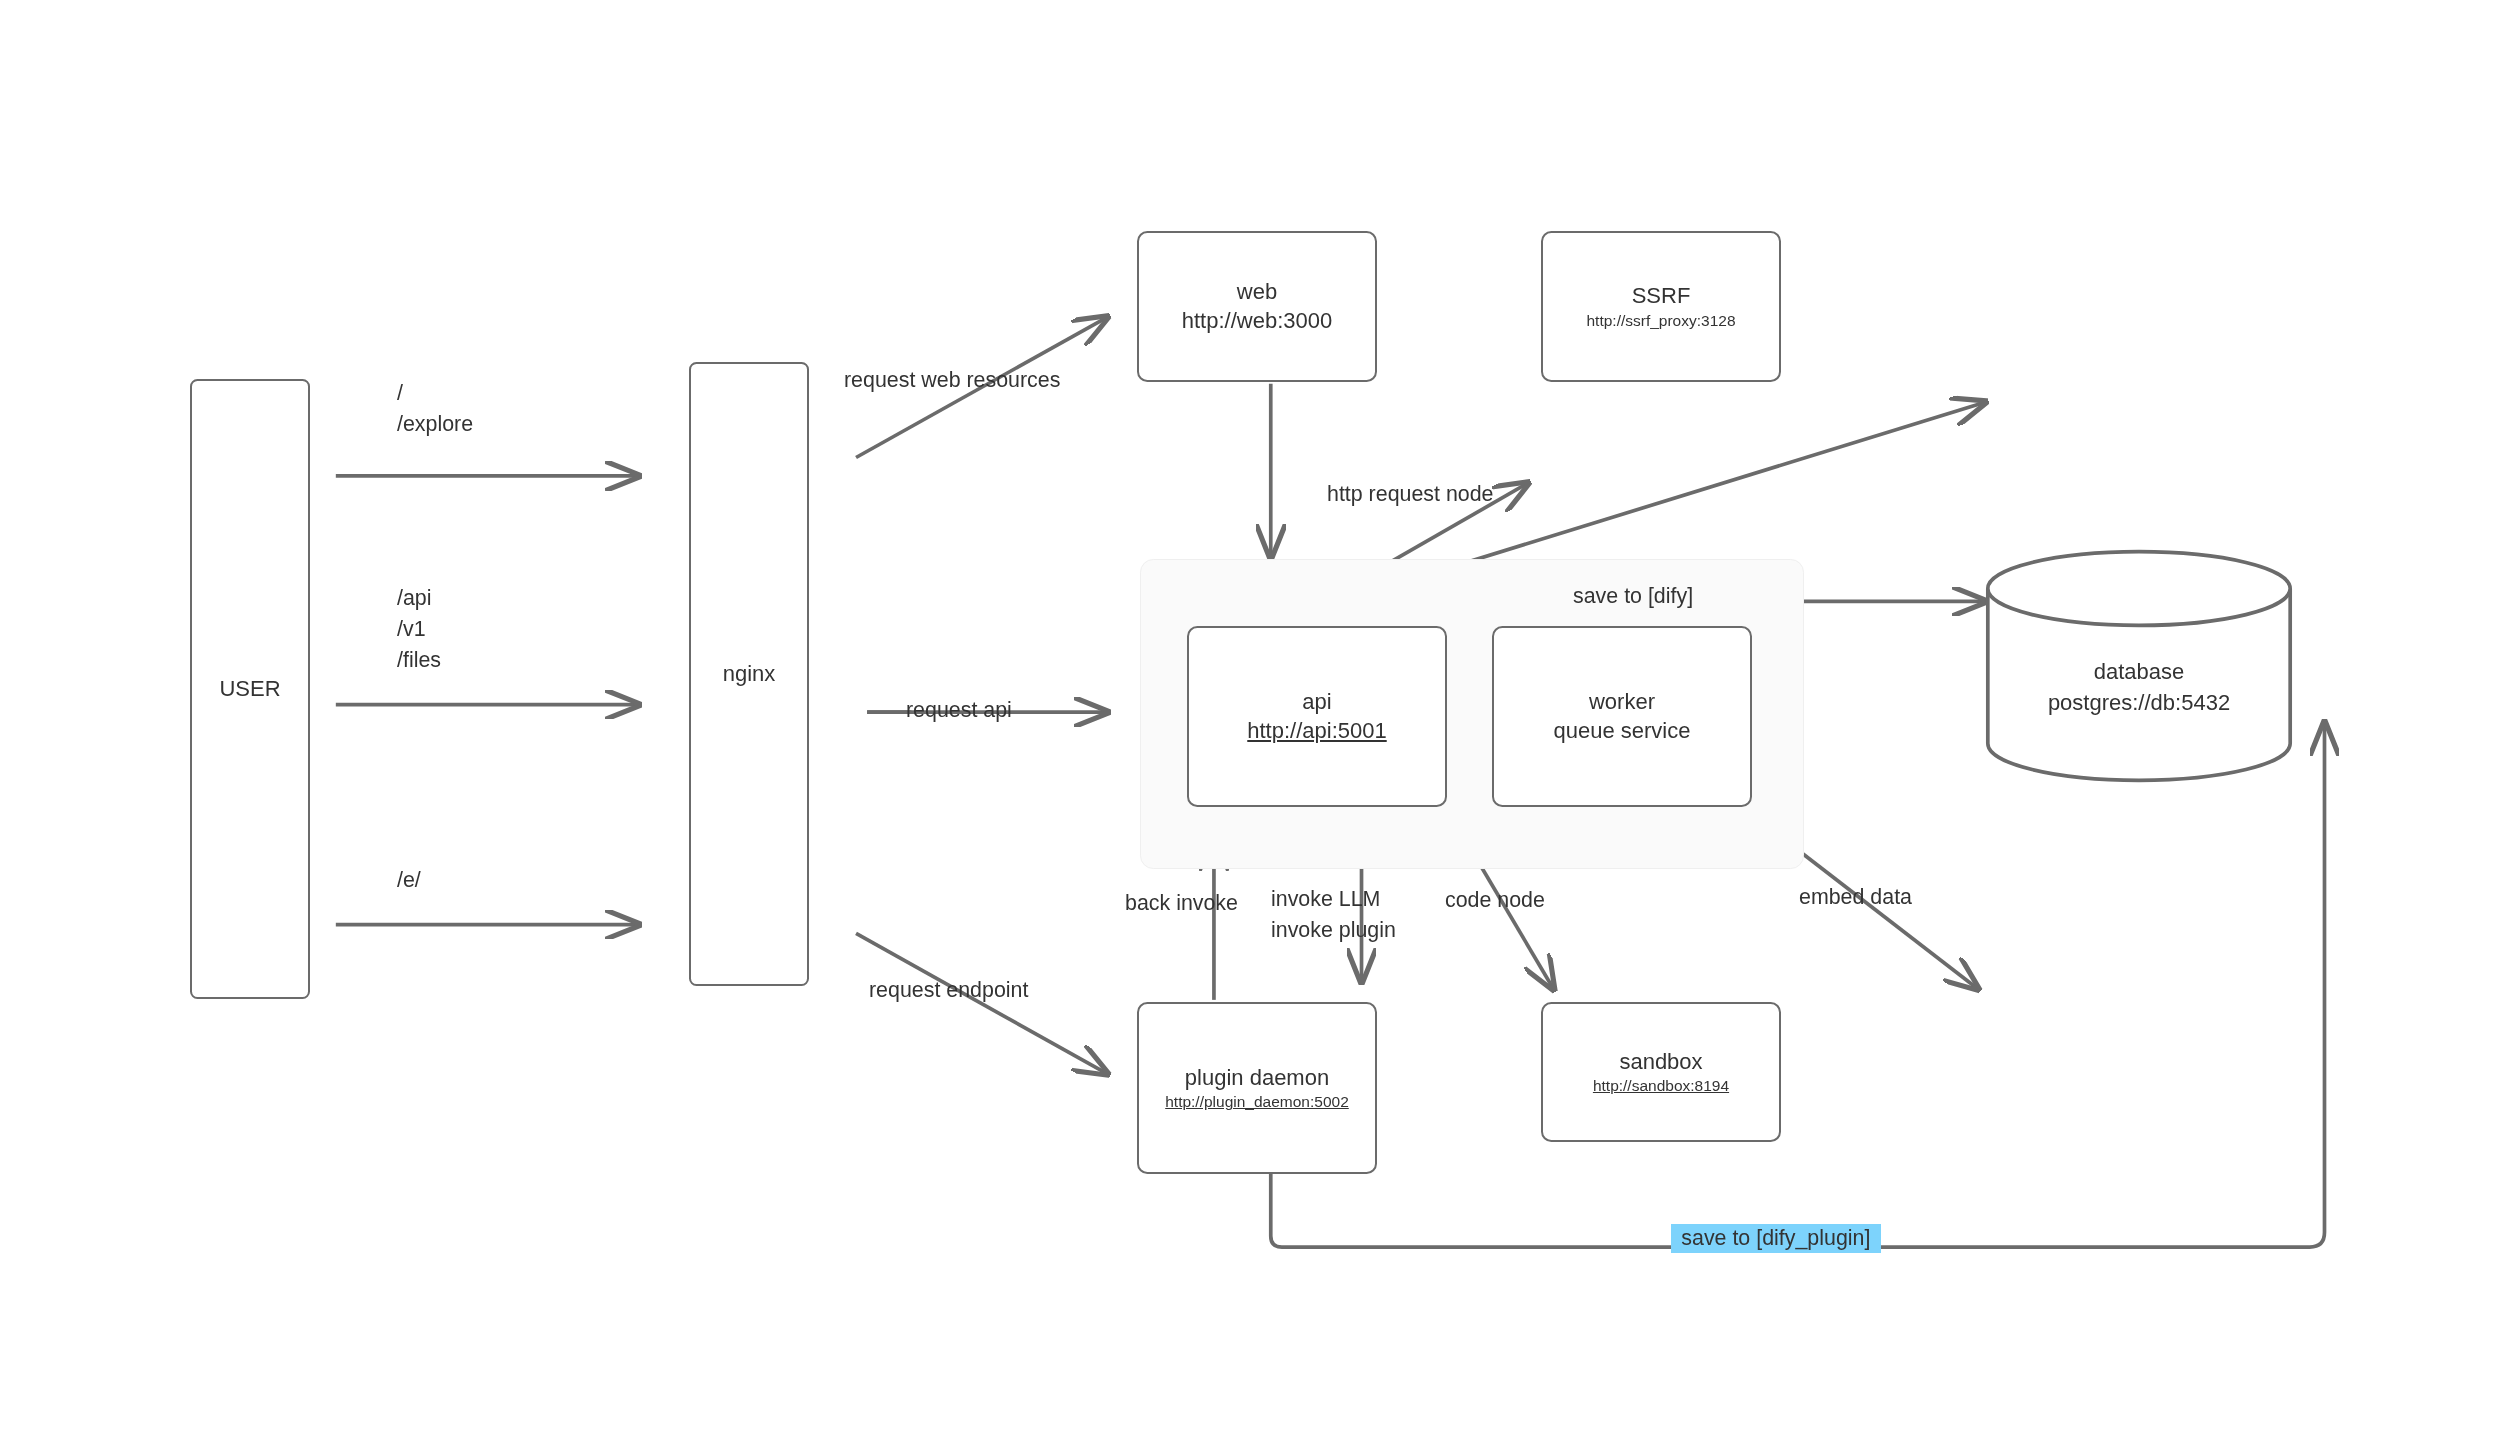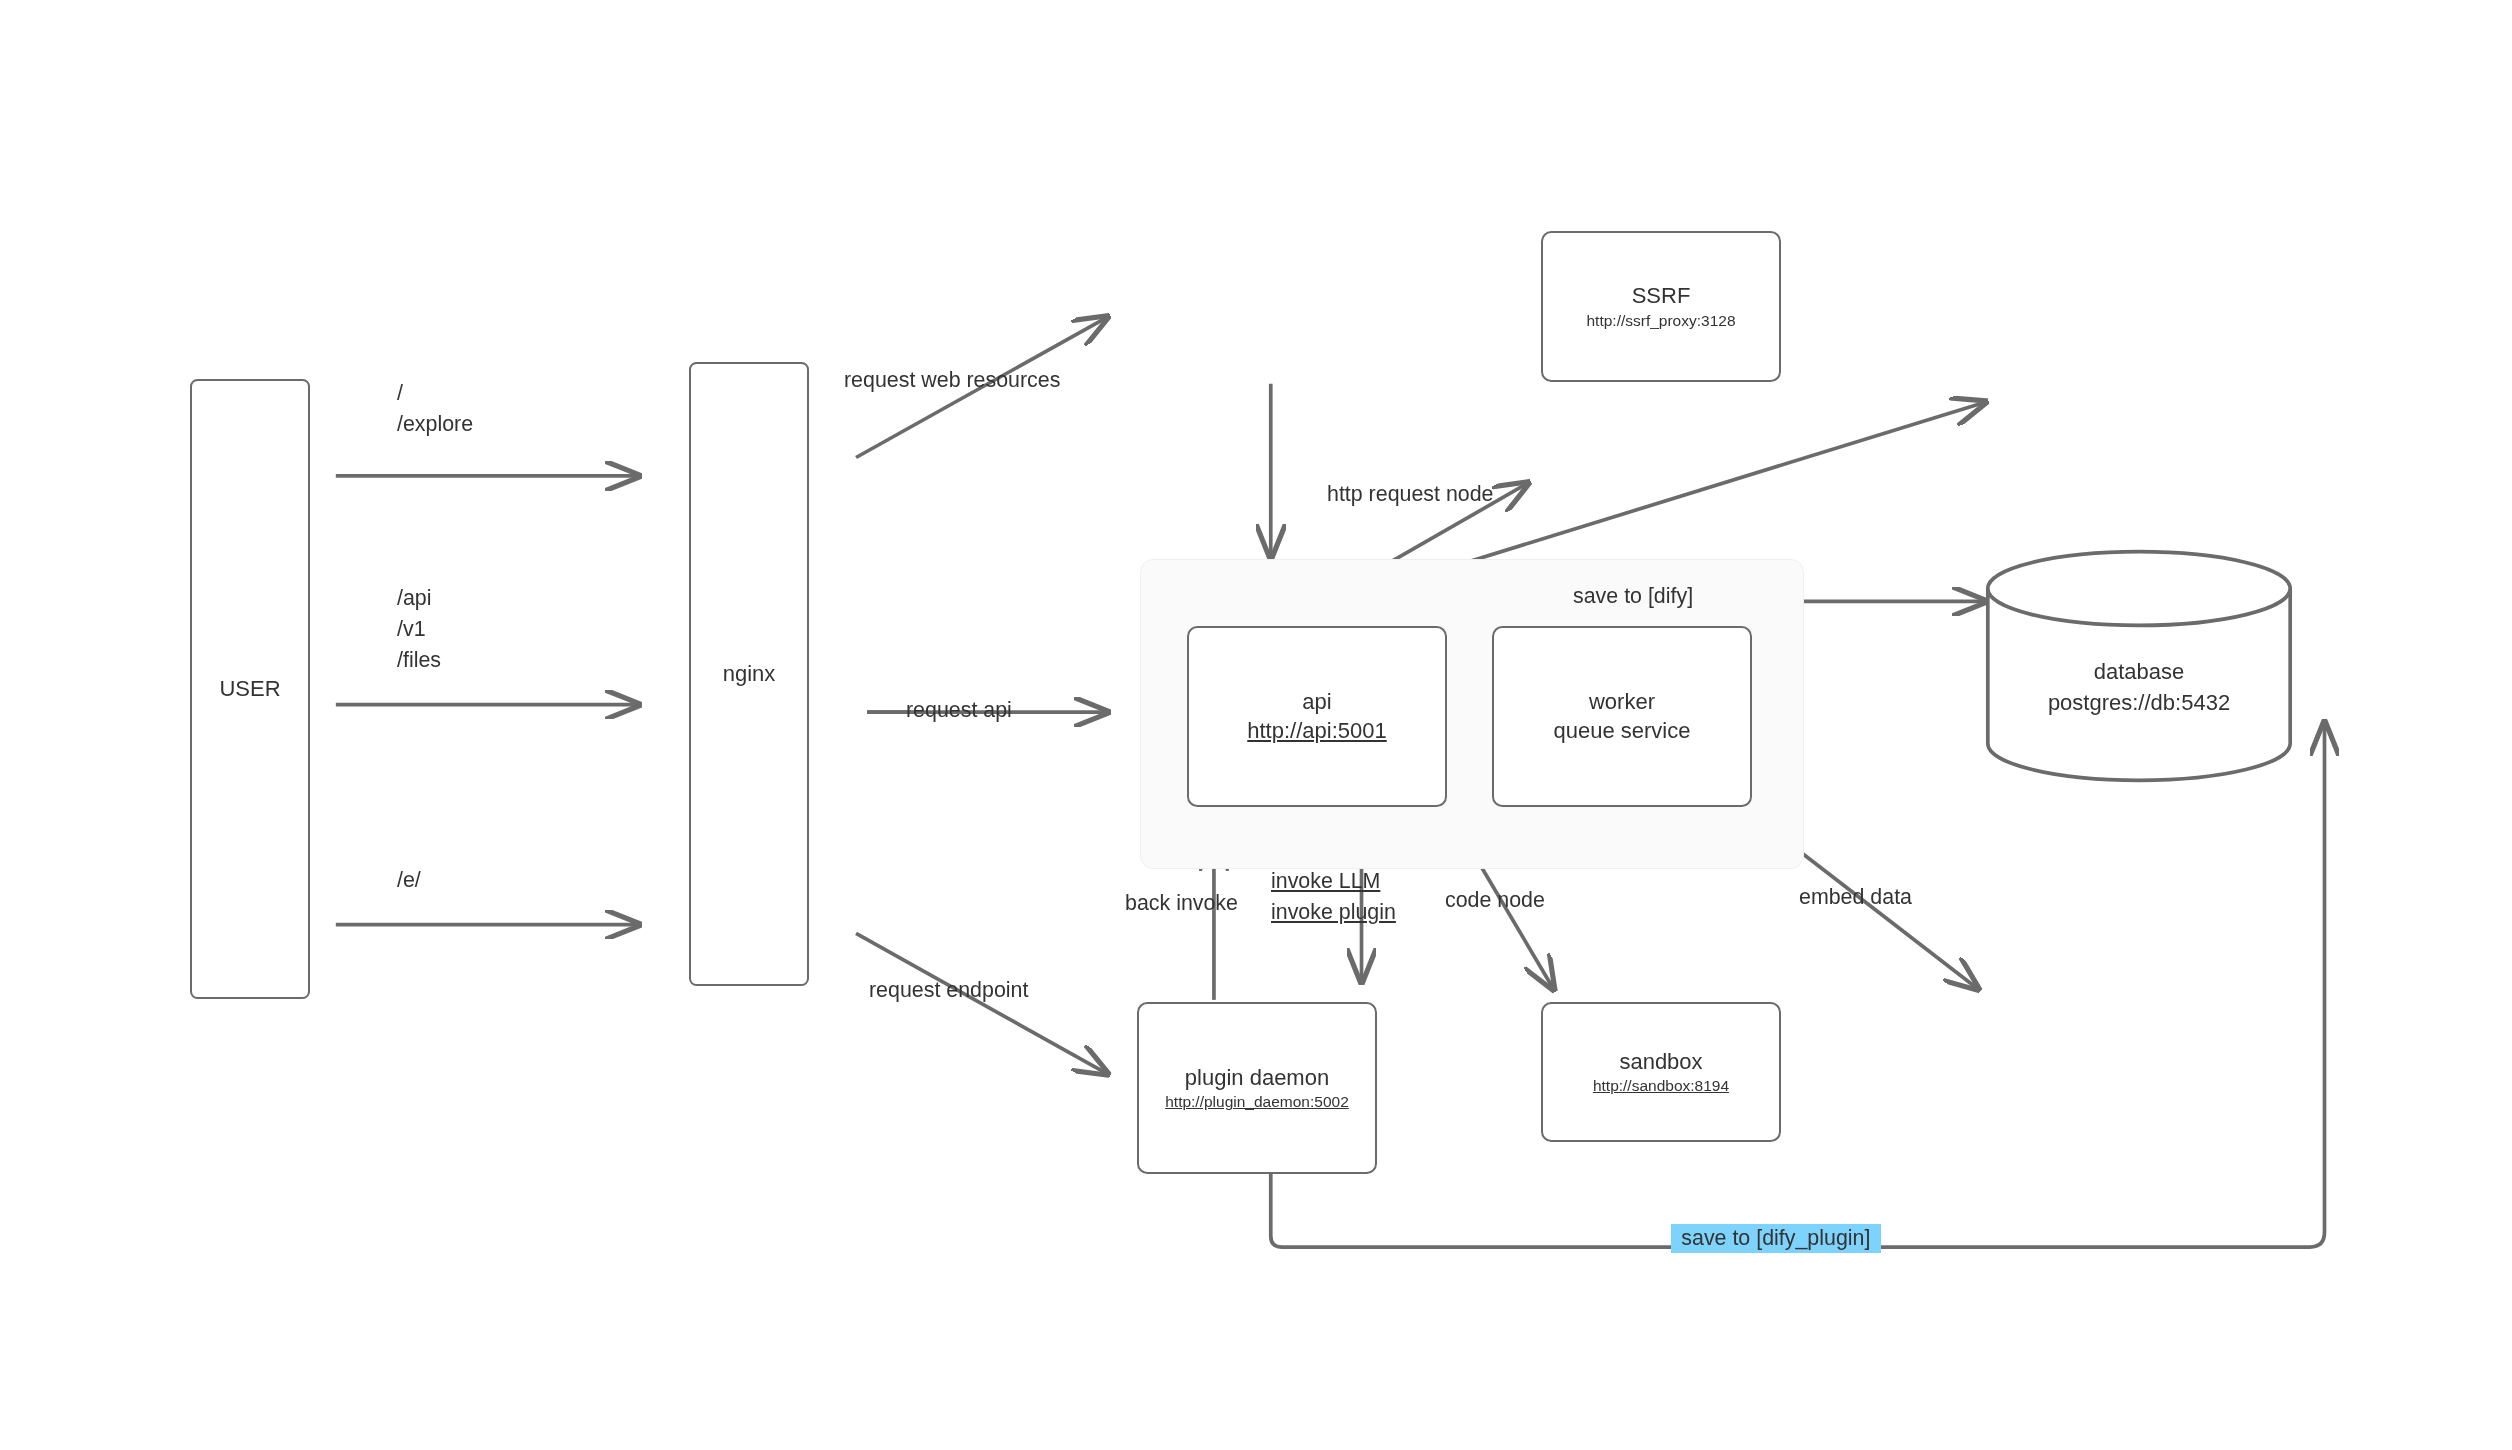--- a/index.html
+++ b/index.html
@@ -136,20 +136,24 @@
   </svg>
 
   <div class="node tall-node" style="left:190px; top:379px; width:120px; height:620px;">
     <div class="t1">USER</div>
   </div>
 
   <div class="node tall-node" style="left:689px; top:362px; width:120px; height:624px;">
     <div class="t1">nginx</div>
   </div>
 
+  <div class="node" style="left:1137px; top:231px; width:240px; height:151px;">
+    <div class="t1">web</div>
+    <div class="t2">http://web:3000</div>
+  </div>
 
   <div class="node" style="left:1541px; top:231px; width:240px; height:151px;">
     <div class="t1">SSRF</div>
     <div class="t2 small">http://ssrf_proxy:3128</div>
   </div>
 
   <div class="group-box" style="left:1140px; top:559px; width:664px; height:310px;"></div>
 
   <div class="node" style="left:1187px; top:626px; width:260px; height:181px;align-items:center;">
     <div class="t1">api</div>
@@ -190,20 +194,20 @@
   <div class="edge-label" style="left: 397px; top: 866px; white-space: pre;">/e/</div>
 
   <div class="edge-label" style="left: 844px; top: 366px; white-space: pre;">request web resources</div>
   <div class="edge-label" style="left: 906px; top: 696px; white-space: pre;">request api</div>
   <div class="edge-label" style="left: 869px; top: 976px; white-space: pre;">request endpoint</div>
 
   <div class="edge-label" style="left: 1327px; top: 480px; white-space: pre;">http request node</div>
   <div class="edge-label" style="left: 1573px; top: 582px; white-space: pre;">save to [dify]</div>
 
   <div class="edge-label" style="left: 1125px; top: 889px; white-space: pre;">back invoke</div>
-  <div class="edge-label multi" style="left: 1271px; top: 866px; white-space: pre; text-decoration: underline;">invoke LLM
+  <div class="edge-label multi" style="left: 1271px; top: 884px; white-space: pre;">invoke LLM
 invoke plugin</div>
   <div class="edge-label" style="left: 1445px; top: 886px; white-space: pre;">code node</div>
   <div class="edge-label" style="left: 1799px; top: 883px; white-space: pre;">embed data</div>
   <div class="edge-label" style="left: 1671px; top: 1224px; background: #7dd3fc; padding: 0px 10.3px; white-space: pre;">save to [dify_plugin]</div>
 
 </div>
 
 
 </body></html>

